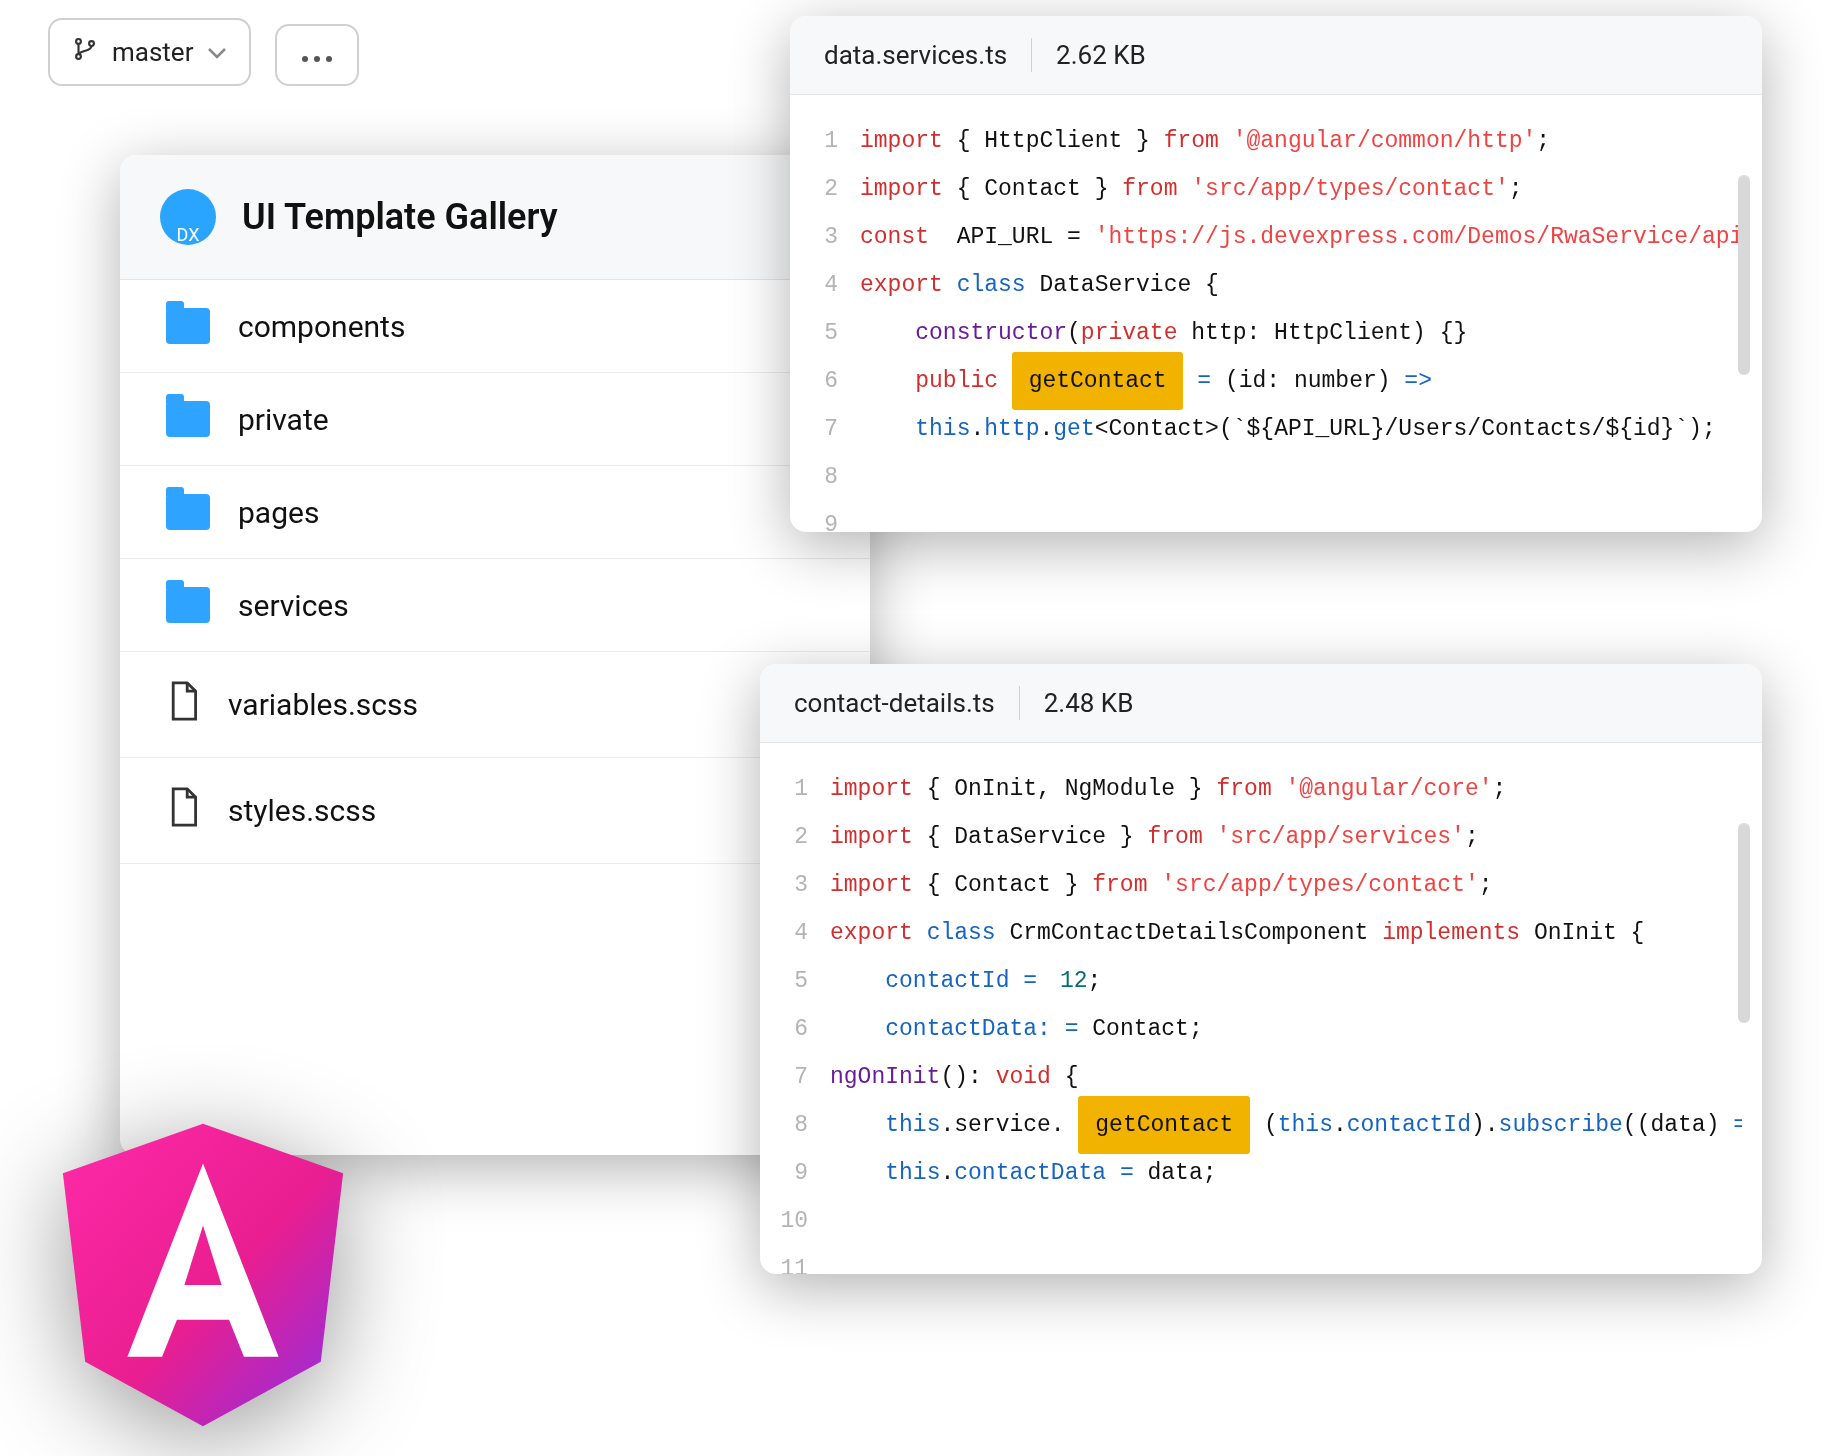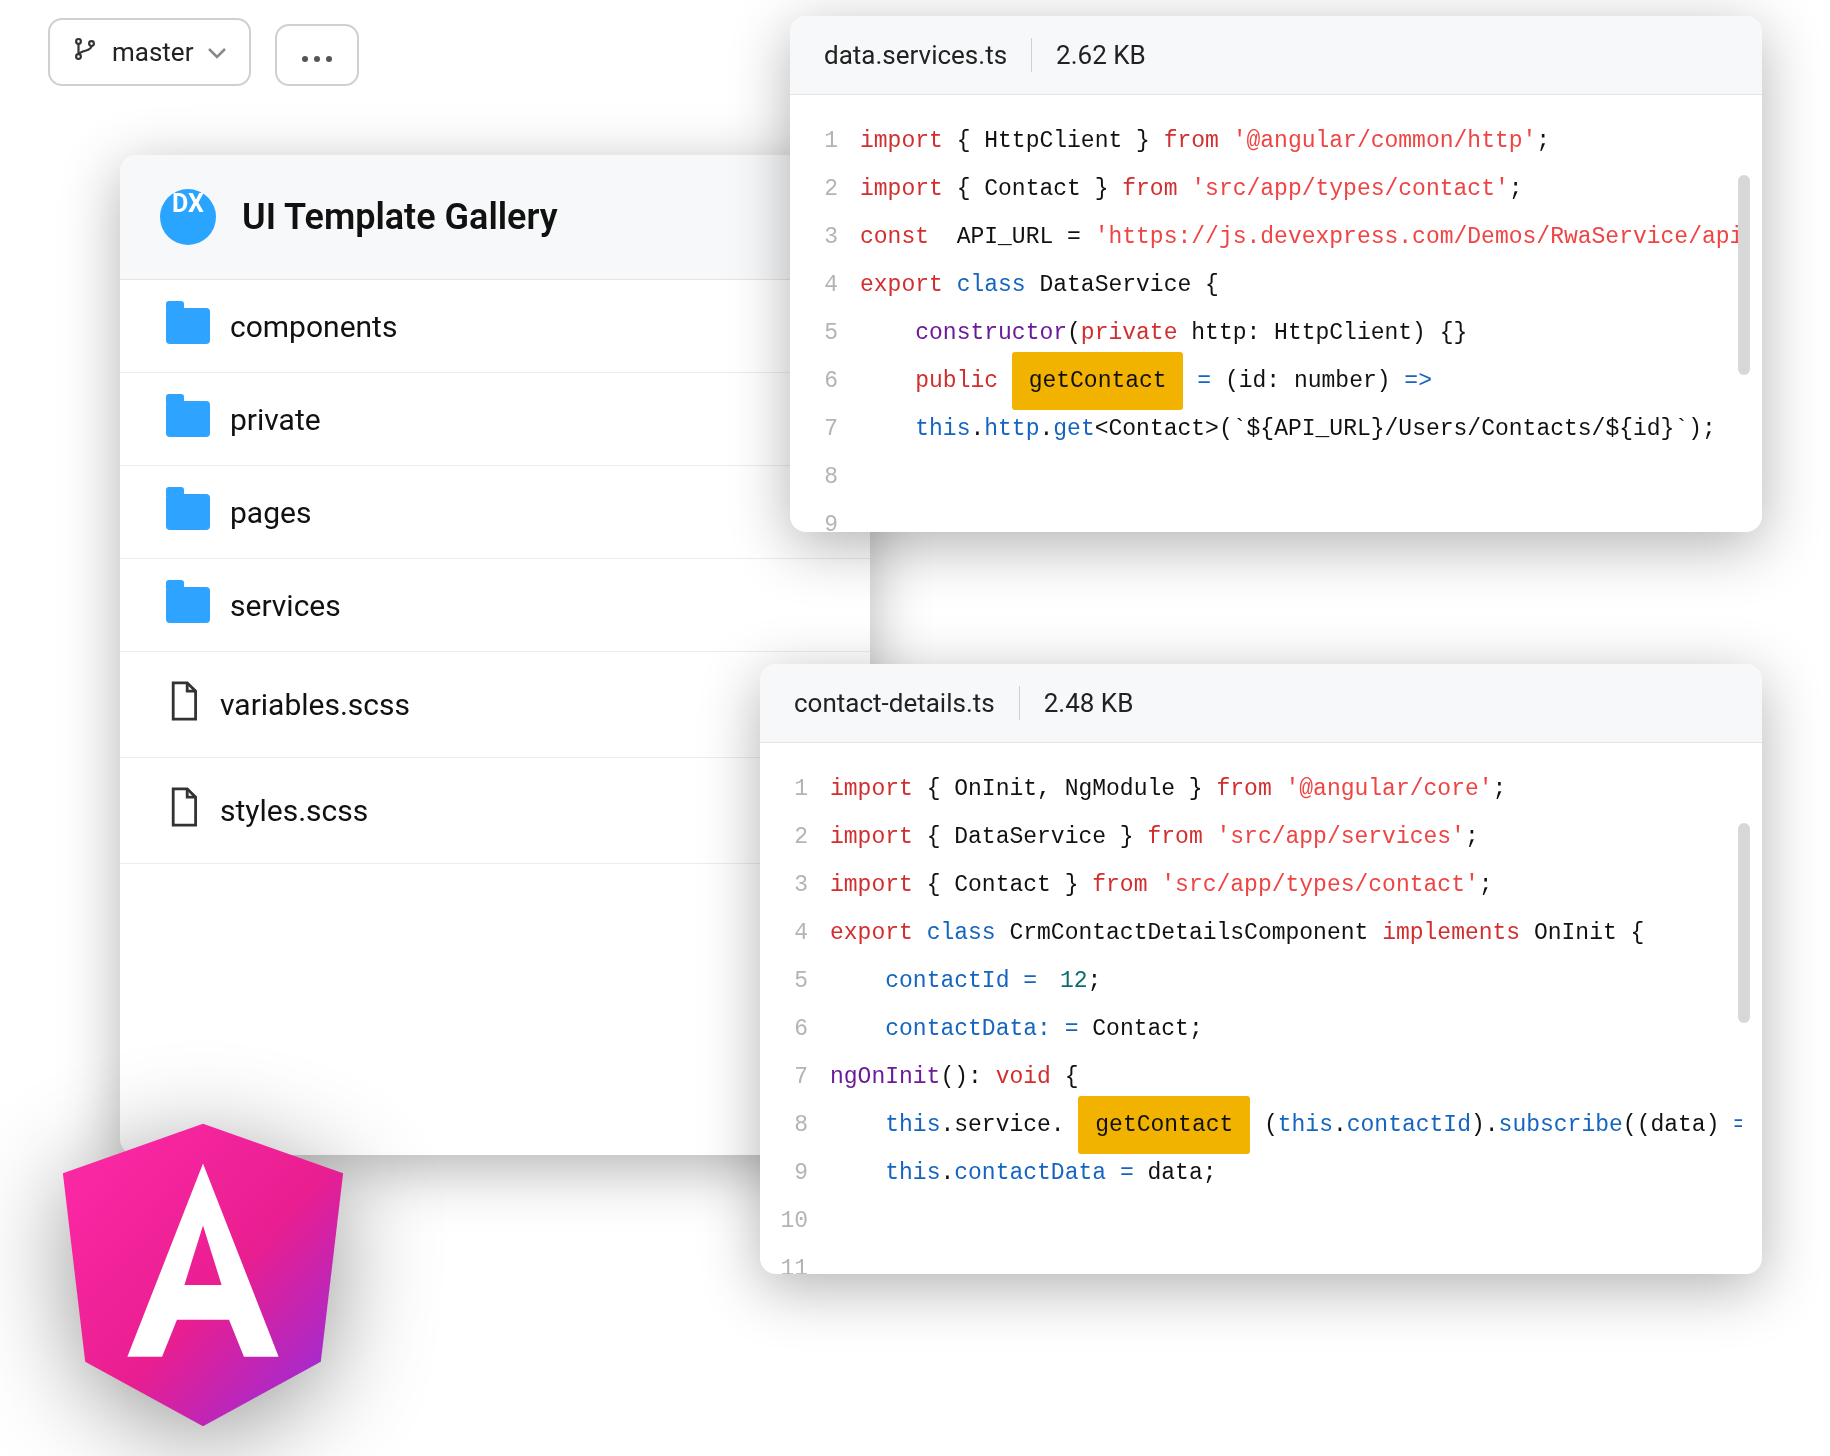--- a/index.html
+++ b/index.html
@@ -68,35 +68,35 @@
     padding: 34px 40px;
     background: #f7f8f9;
     border-bottom: 1px solid #e4e4e4;
   }
   .dx-badge {
     width: 56px;
     height: 56px;
     background: #29a4ff;
     border-radius: 50%;
     display: flex;
-    align-items: flex-start;
+    align-items: flex-end;
     justify-content: center;
     color: #fff;
-    font-weight: 700;
-    font-size: 25px;
+    font-weight: 400;
+    font-size: 18px;
   }
   .tree-title {
     font-size: 36px;
     font-weight: 600;
     color: #111;
   }
   .tree-item {
     display: flex;
     align-items: center;
-    gap: 20px;
+    gap: 28px;
     padding: 28px 46px;
     border-bottom: 1px solid #ececec;
     font-size: 30px;
     color: #111;
     cursor: pointer;
   }
   .folder-icon {
     width: 44px;
     height: 36px;
     background: #2ea3ff;

